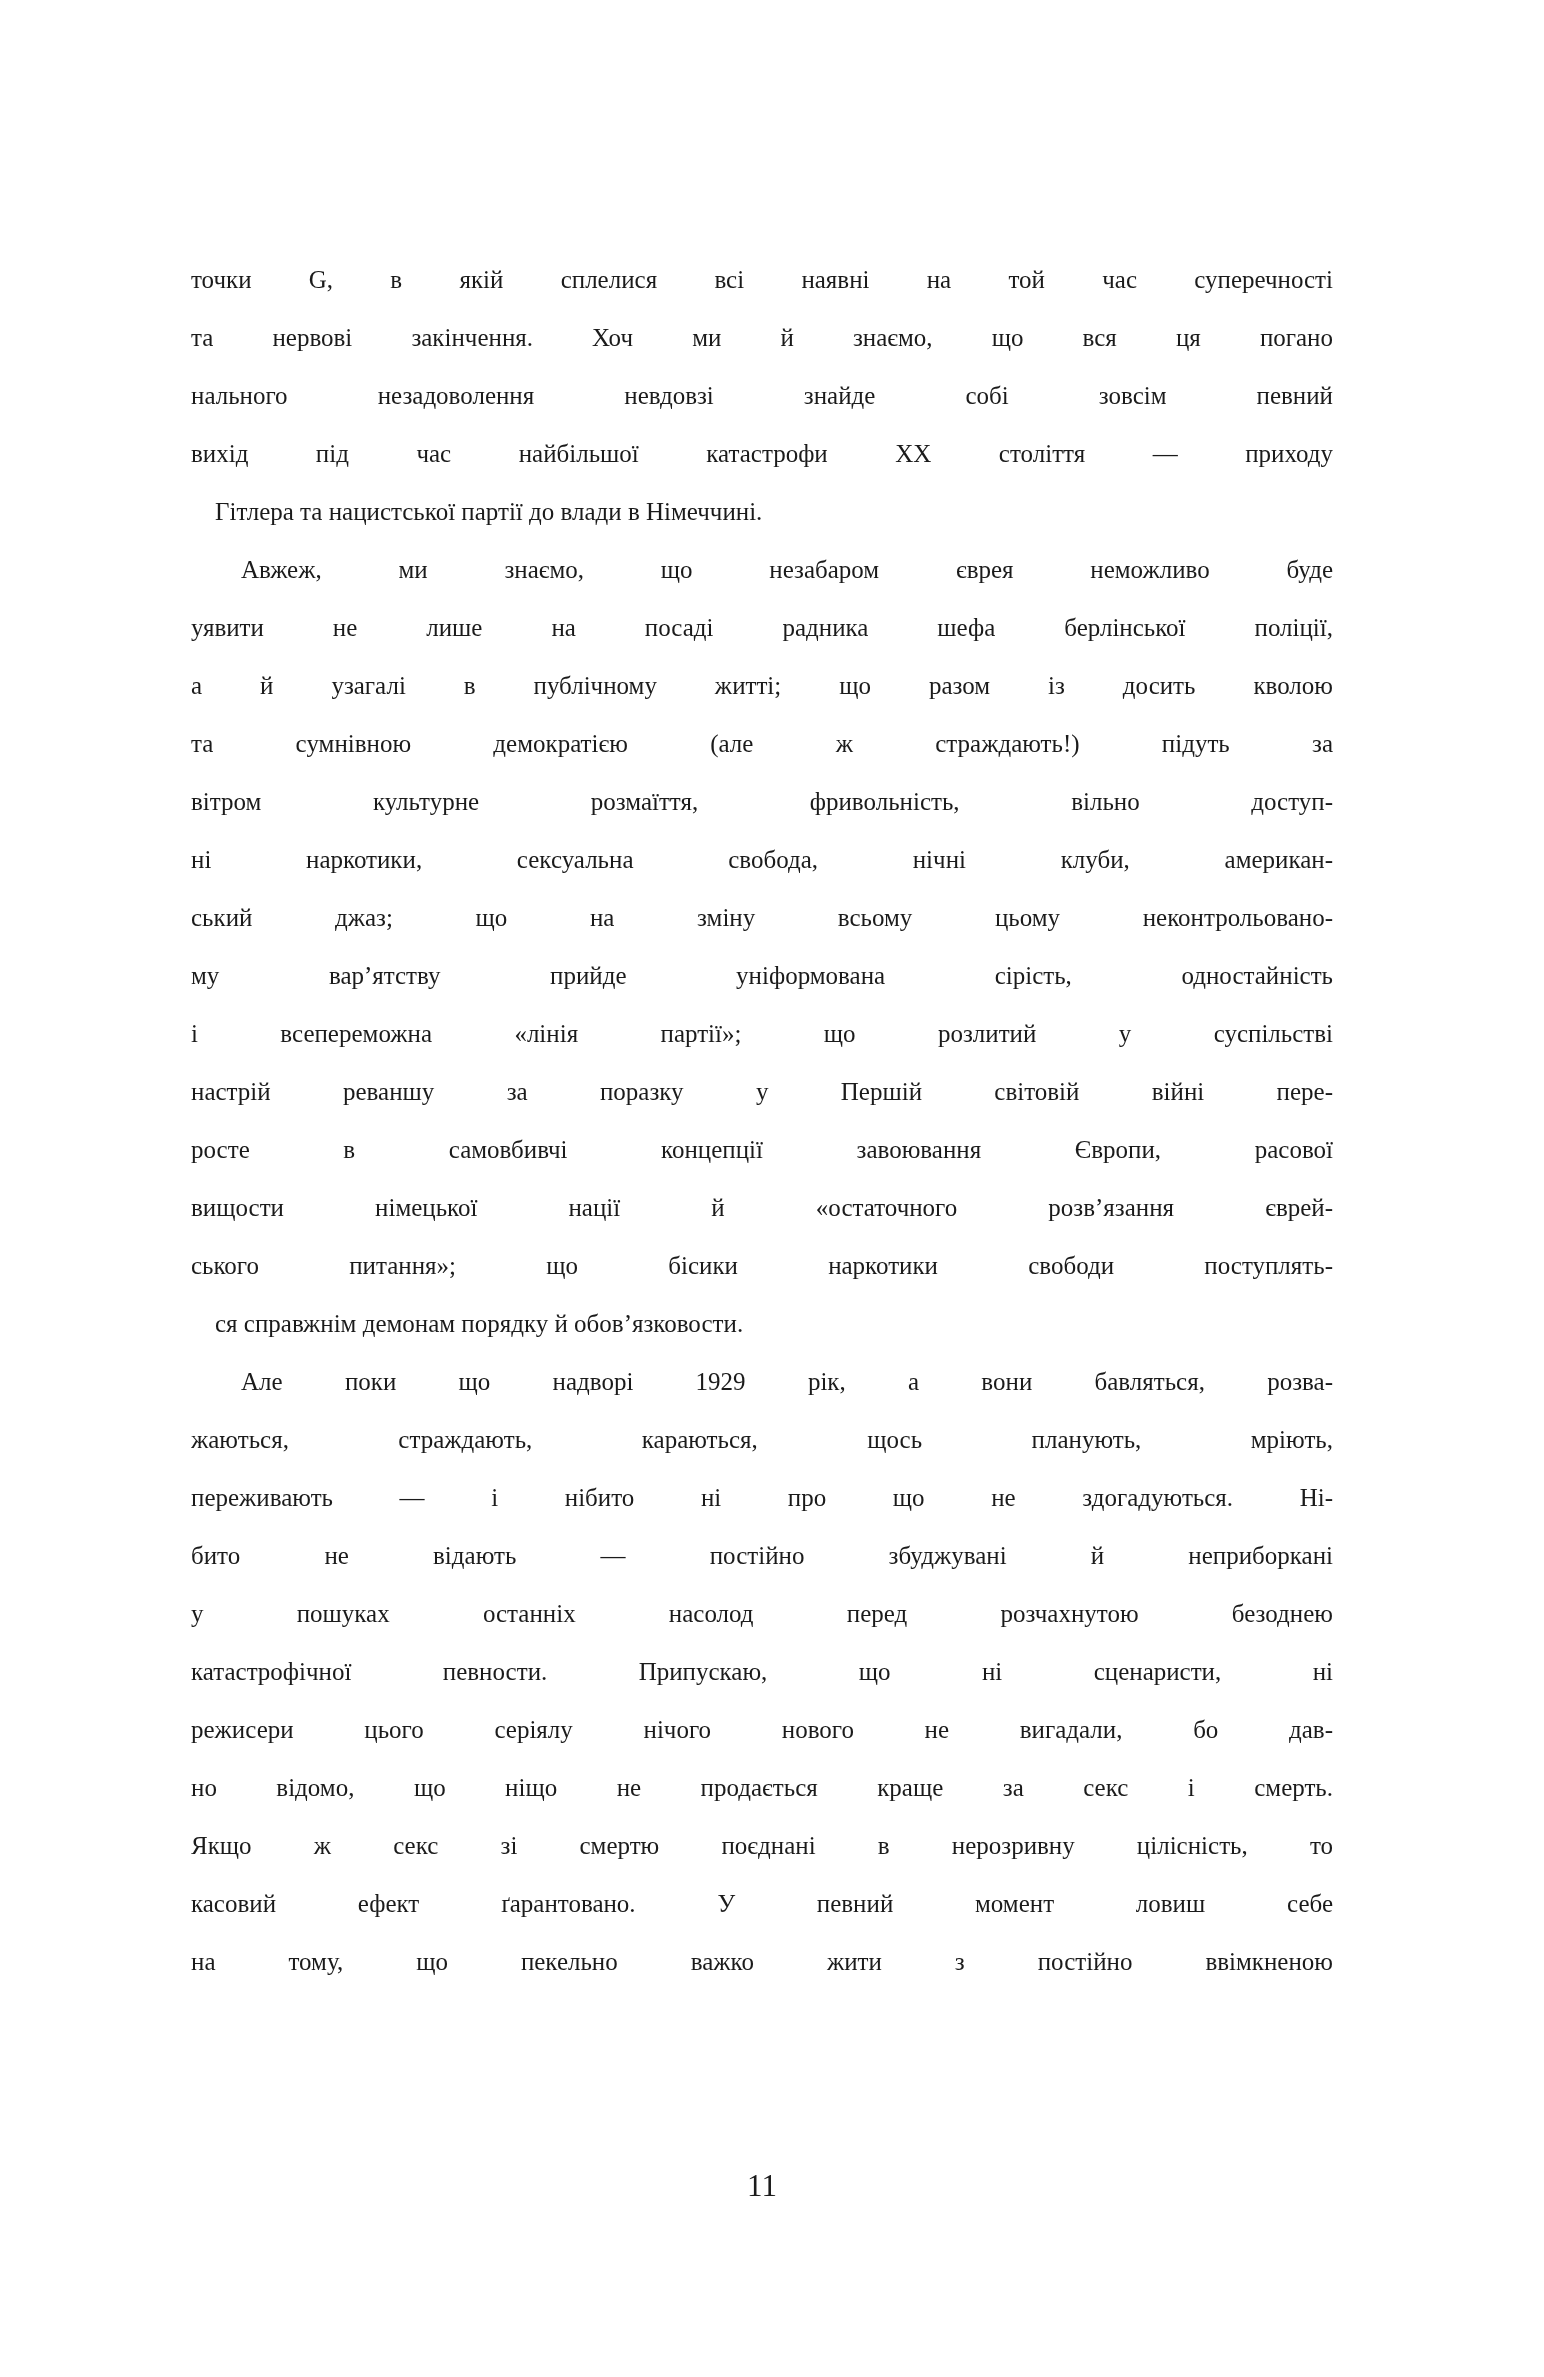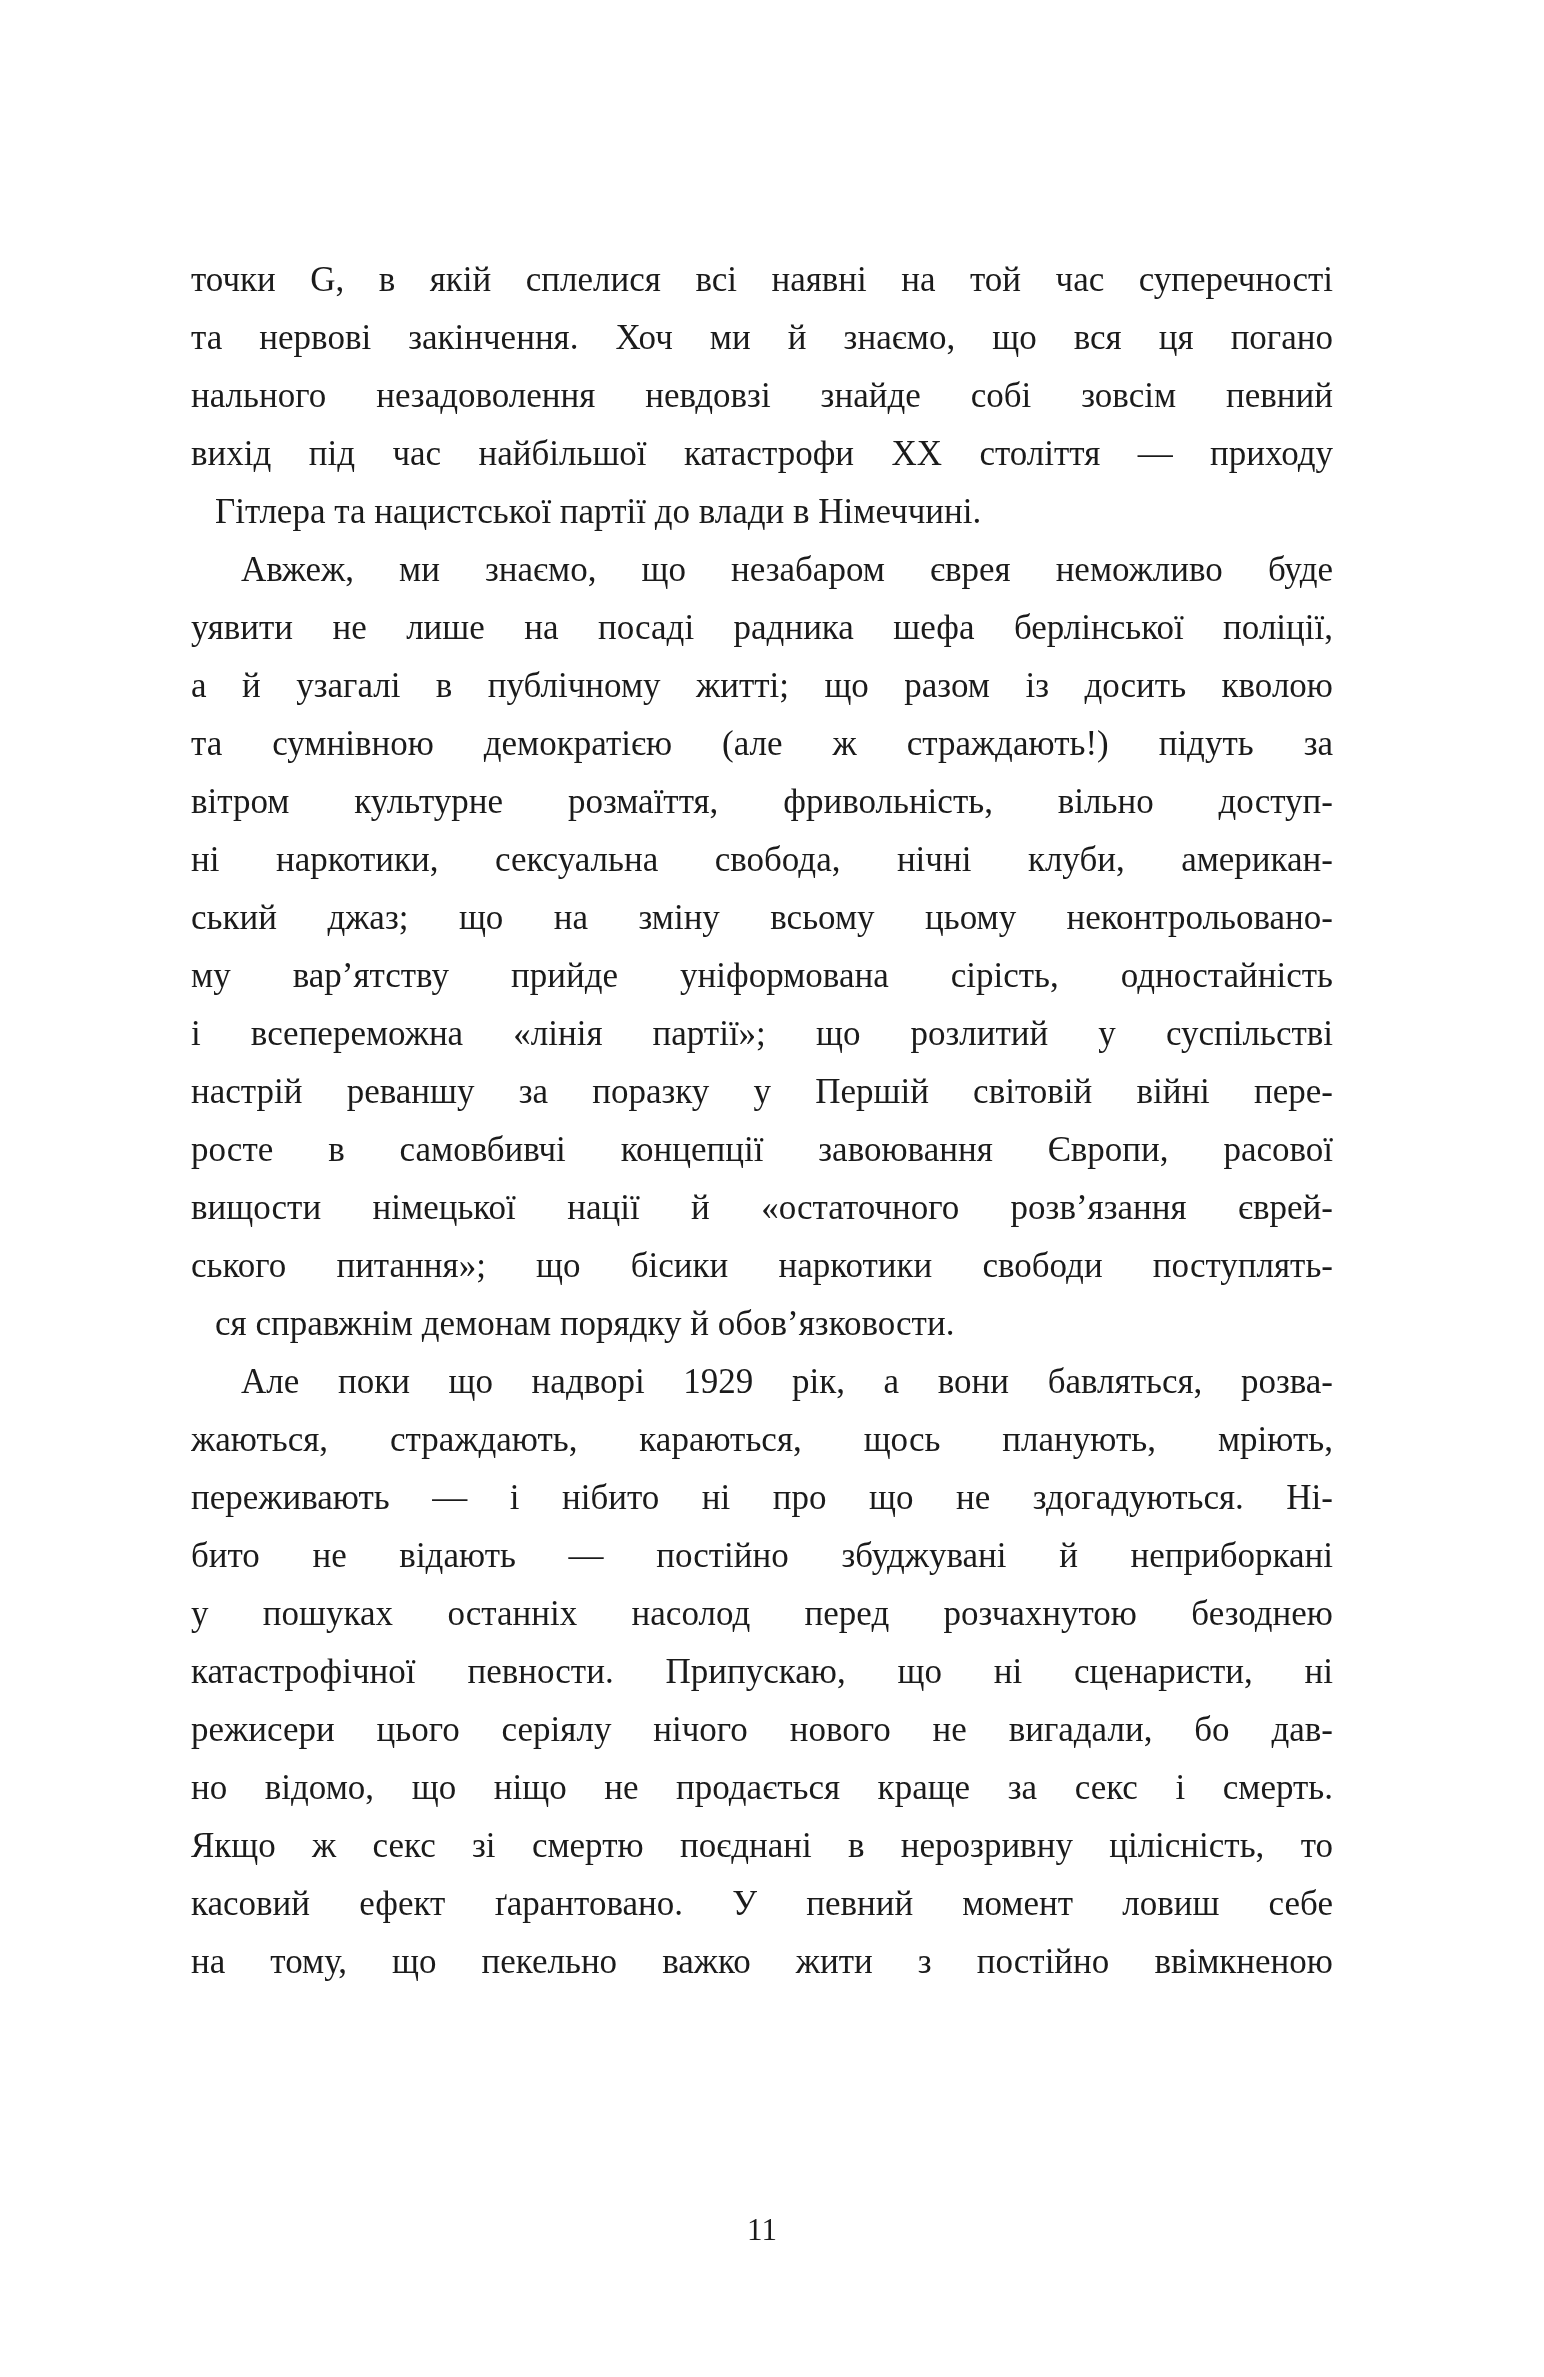--- a/index.html
+++ b/index.html
@@ -19,21 +19,21 @@
   .page {
     position: absolute;
     inset: 0;
     background: #ffffff;
   }
   .text-block {
     position: absolute;
     left: 191px;
     top: 251px;
     width: 1142px;
-    font-size: 35px;
+    font-size: 25px;
     line-height: 58px;
   }
   .para {
     margin: 0;
     padding: 0;
   }
   .line {
     text-align: justify;
     text-align-last: justify;
     white-space: normal;
@@ -50,21 +50,20 @@
   }
   .page-number {
     position: absolute;
     left: 191px;
     top: 2166px;
     width: 1142px;
     text-align: center;
     font-size: 31px;
     line-height: 39px;
     color: #1b1b1b;
-    margin-top: 44px;
   }
 </style>
 </head>
 <body>
 
 <div class="page">
   <div class="text-block">
       <div class="para">
         <div class="line">точки G, в якій сплелися всі наявні на той час суперечності</div>
         <div class="line">та нервові закінчення. Хоч ми й знаємо, що вся ця погано</div>

